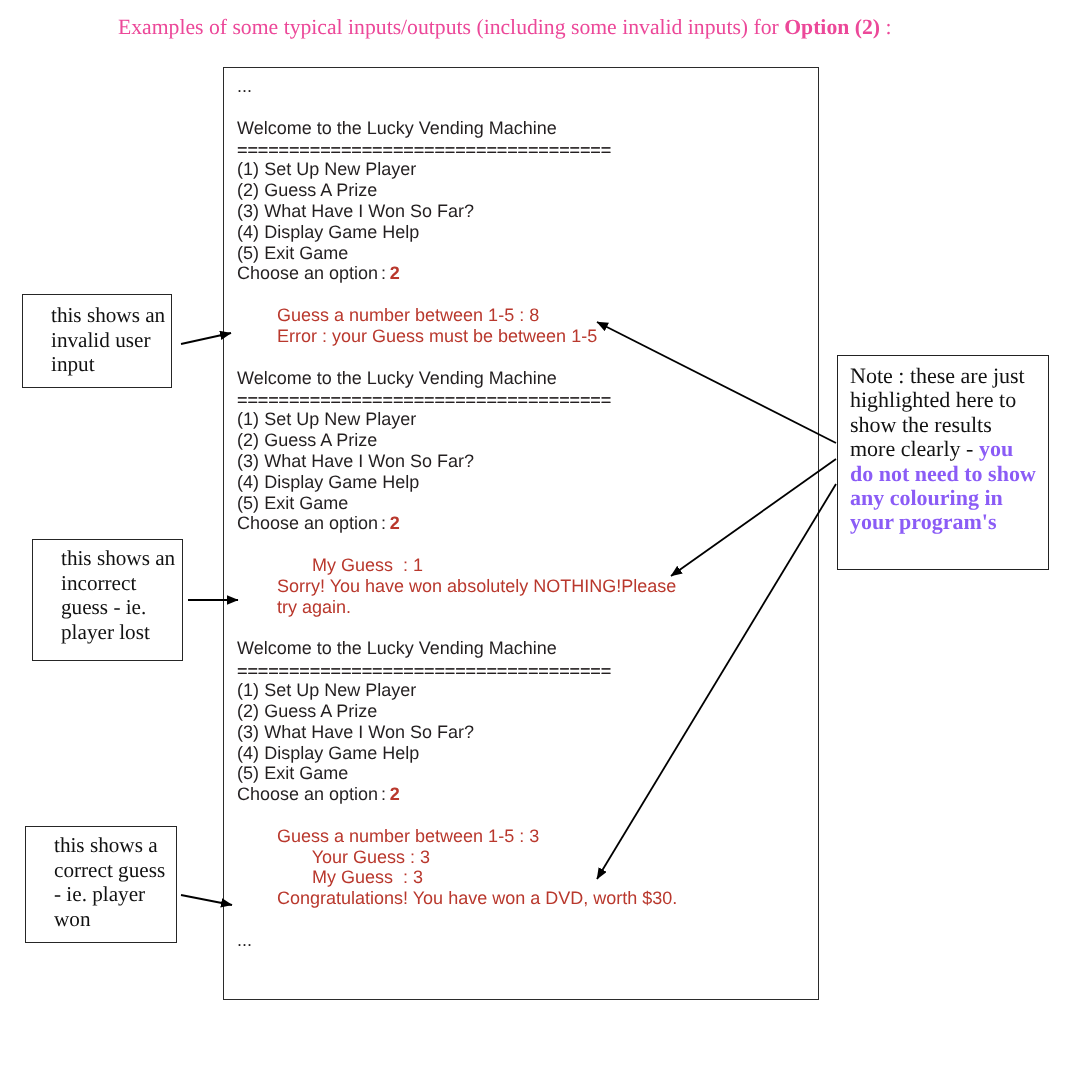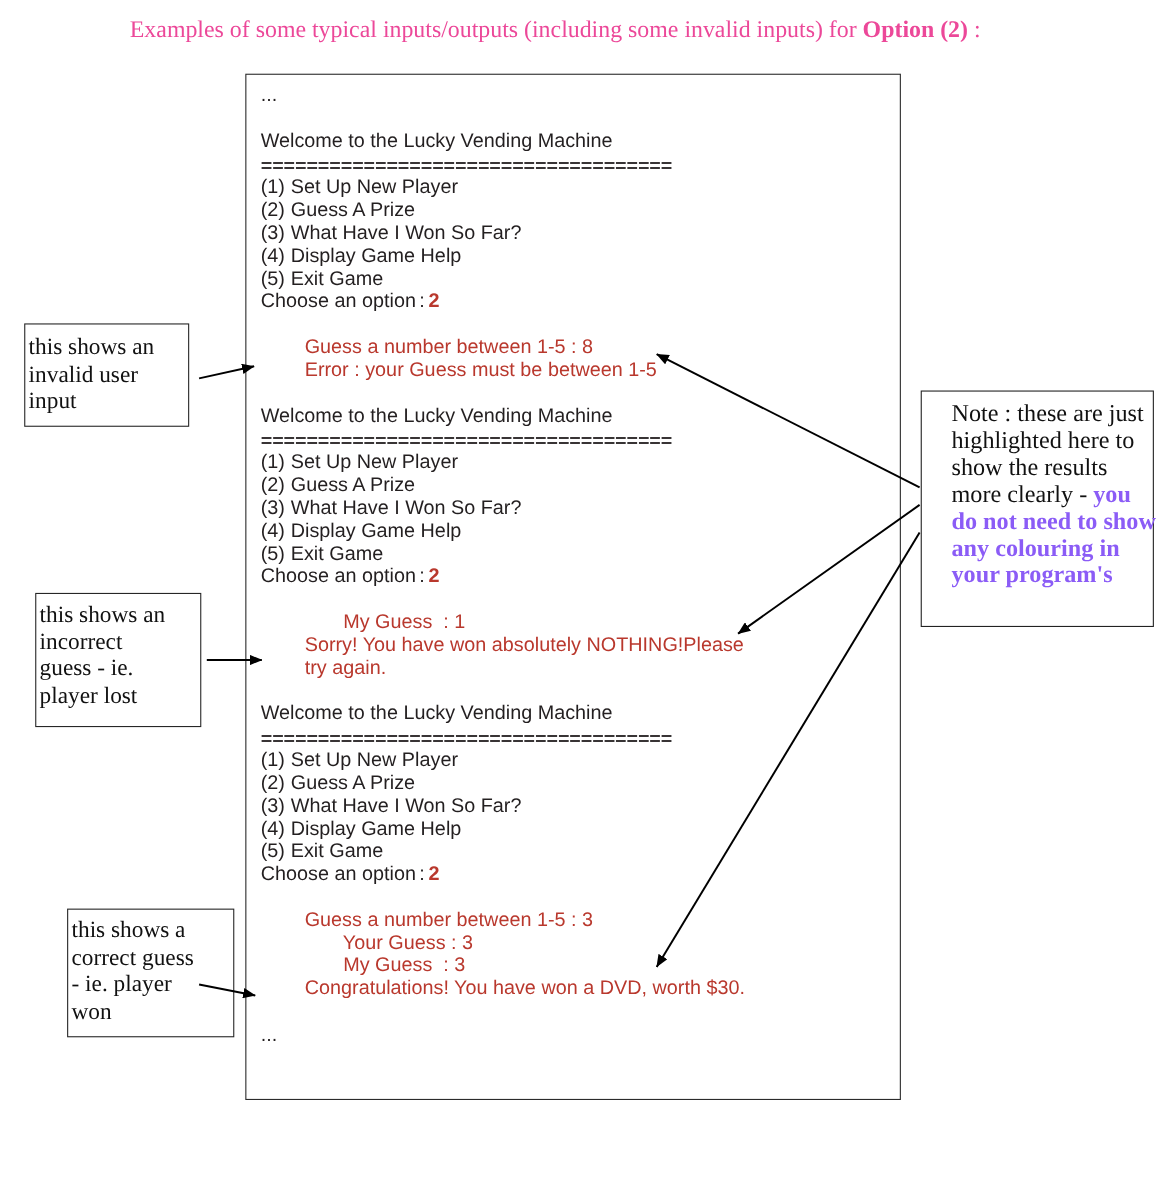--- a/index.html
+++ b/index.html
@@ -14,28 +14,28 @@
   .cl{height:20.84px;line-height:20.84px;white-space:pre;}
   .red{color:#b9382d;margin-left:40px;}
   .b{font-weight:bold;}
   .csep{margin-left:3px;}
   .cv{margin-left:3.5px;}
   .rule{letter-spacing:-0.12px;position:relative;top:2px;text-shadow:0 0.35px 0 rgba(35,31,32,0.85);}
   .mnum{display:inline-block;width:27.3px;}
   .mlab{}
   .dots{}
   .note-box{position:absolute;left:837px;top:355px;width:212px;height:215px;border:1.5px solid #222;box-sizing:border-box;background:#fff;}
-  .note-text{font-family:"Liberation Serif",serif;font-size:22px;color:#111;line-height:24.4px;position:absolute;left:12px;top:8px;width:195px;margin-left:15px;}
+  .note-text{font-family:"Liberation Serif",serif;font-size:22px;color:#111;line-height:24.4px;position:absolute;left:12px;top:8px;width:195px;}
   .nl{white-space:pre;}
   .note-text .blue{color:#8b5cf6;font-weight:bold;}
-  .abox{position:absolute;border:1.4px solid #262626;box-sizing:border-box;background:#fff;padding-left:3px;}
+  .abox{position:absolute;border:1.4px solid #262626;box-sizing:border-box;background:#fff;padding-left:28px;}
   .abox span{display:block;font-family:"Liberation Serif",serif;font-size:21.2px;color:#111;line-height:24.6px;white-space:nowrap;}
   #abox1{left:22px;top:294px;width:150px;height:94px;padding-top:8px;}
   #abox2{left:32px;top:539px;width:151px;height:122px;padding-top:6px;}
-  #abox3{left:25px;top:826px;width:152px;height:117px;padding-top:6px;margin-left:36px;}
+  #abox3{left:25px;top:826px;width:152px;height:117px;padding-top:6px;}
   svg.arrows{position:absolute;left:0;top:0;width:1069px;height:1073px;pointer-events:none;}
 </style>
 </head>
 <body>
 
 <div id="page">
   <div class="caption">
     <span>Examples of some typical inputs/outputs (including some invalid inputs) for </span><b>Option (2)</b><span> :</span>
   </div>
   <div id="console-box">

